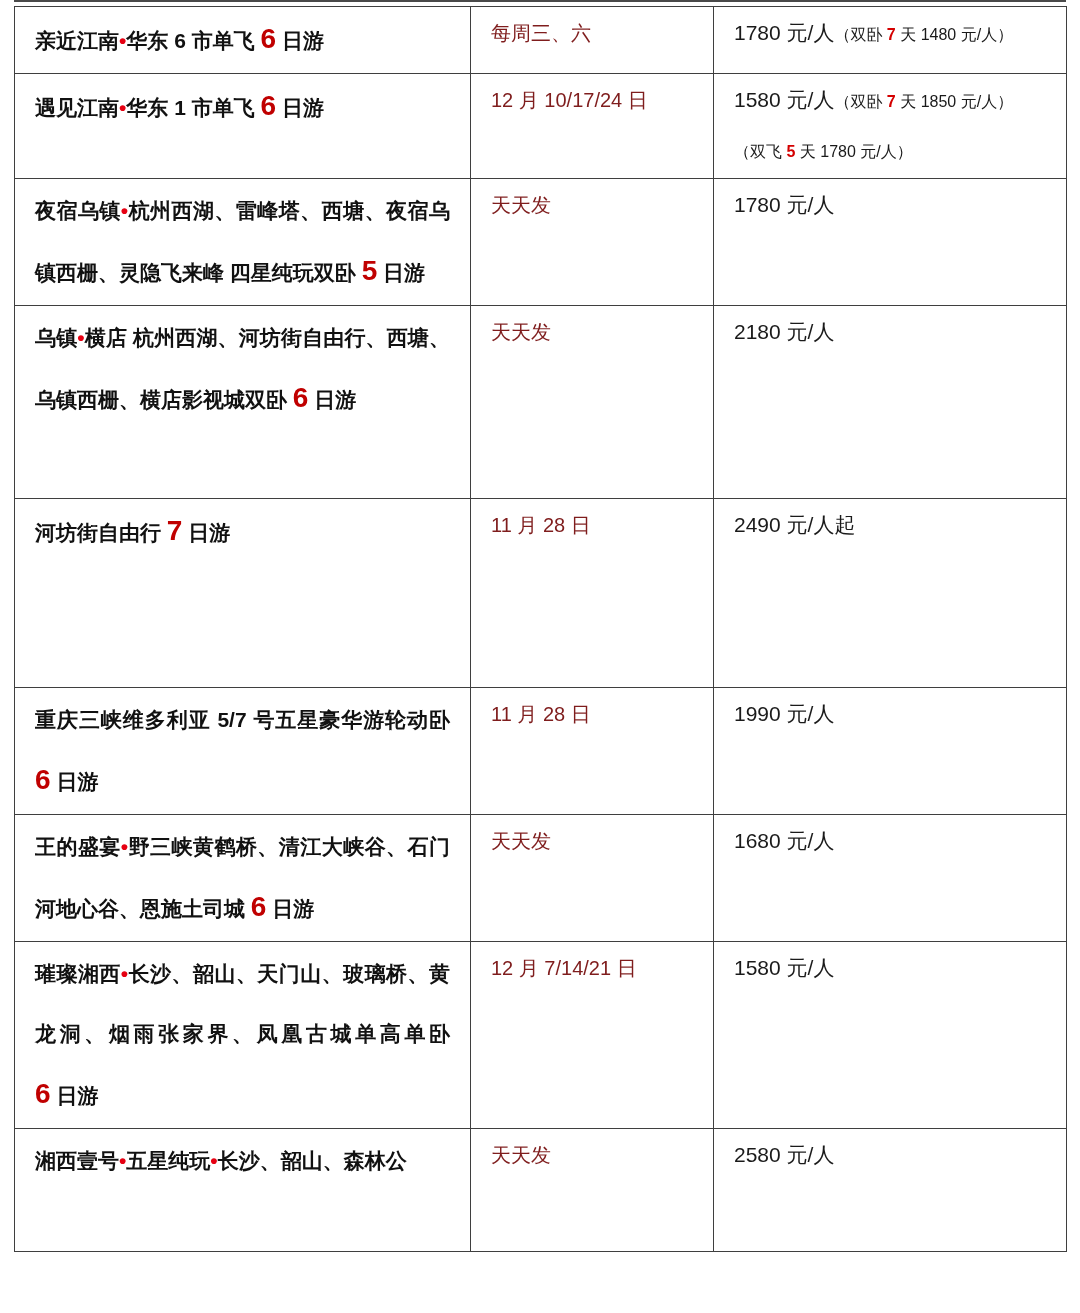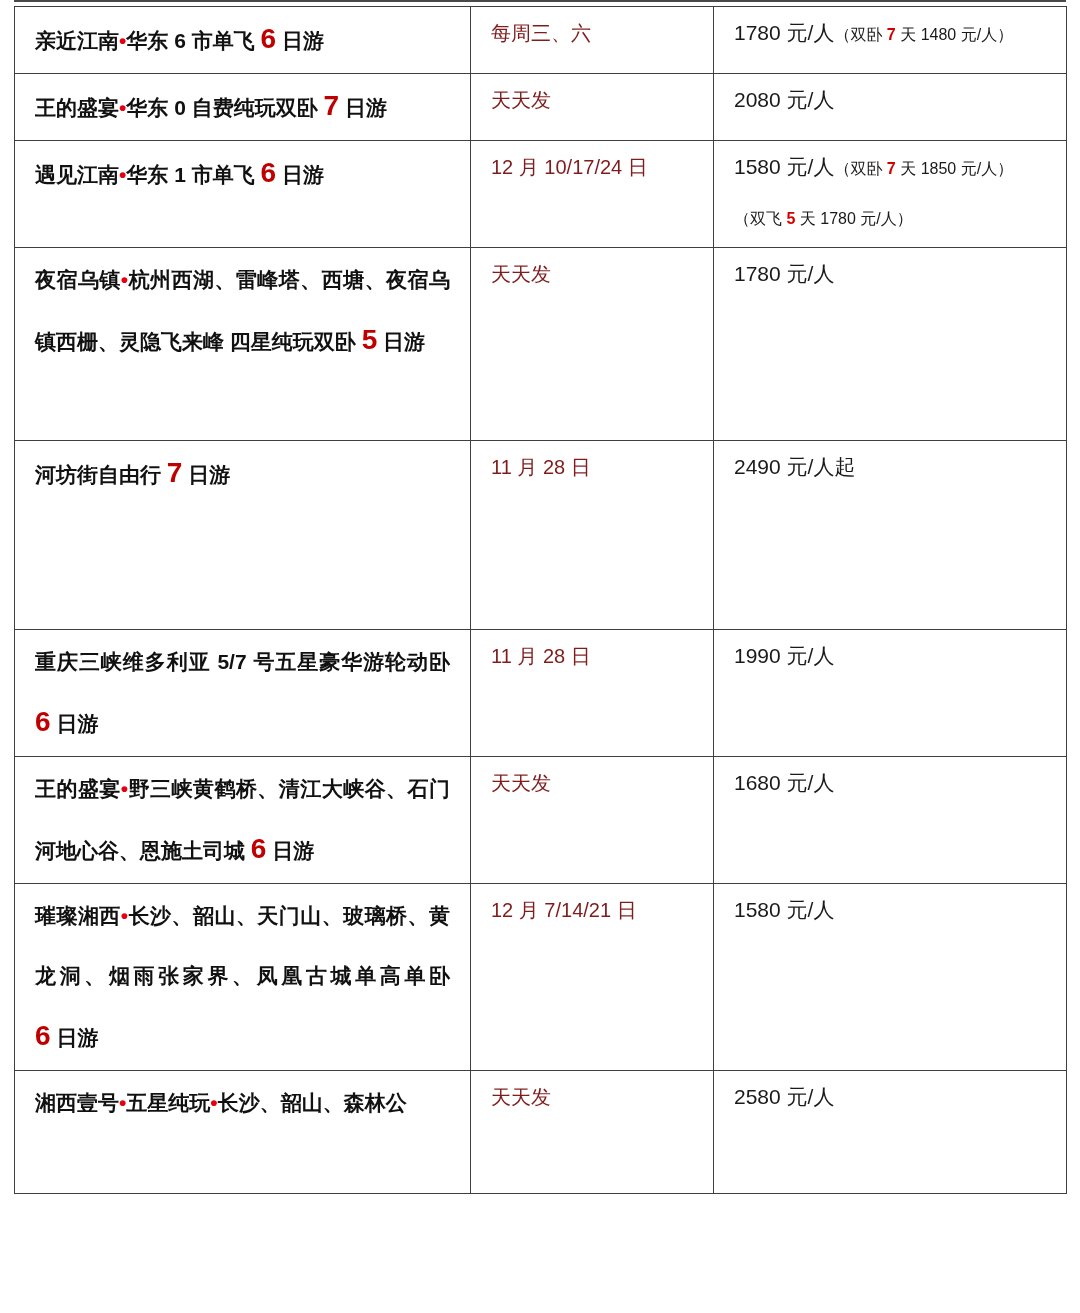--- a/index.html
+++ b/index.html
@@ -78,39 +78,39 @@
       </colgroup>
     <tbody>
       <tr>
         <td class="name"><span>亲近江南</span><span class="s-dot">•</span><span>华东 6 市单飞 </span><span class="s-nowrap"><span class="s-num">6</span><span> 日游</span></span></td>
         <td class="sched">每周三、六</td>
         <td class="price">
             <div class="price-line"><span class="s-big">1780 元/人</span><span class="s-small">（双卧 </span><span class="s-smallnum">7</span><span class="s-small"> 天 1480 元/人）</span></div>
           </td>
       </tr>
       <tr>
-        <td class="name"><span>王的盛宴</span><span class="s-dot">•</span><span>华东 0 自费纯玩双卧 </span><span class="s-nowrap"><span class="s-num">7</span><span> 日游</span></span></td>
-        <td class="sched">天天发</td>
-        <td class="price">
-            <div class="price-line"><span class="s-big">2080 元/人</span></div>
-          </td>
-      </tr>
-      <tr>
         <td class="name"><span>遇见江南</span><span class="s-dot">•</span><span>华东 1 市单飞 </span><span class="s-nowrap"><span class="s-num">6</span><span> 日游</span></span></td>
         <td class="sched">12 月 10/17/24 日</td>
         <td class="price">
             <div class="price-line"><span class="s-big">1580 元/人</span><span class="s-small">（双卧 </span><span class="s-smallnum">7</span><span class="s-small"> 天 1850 元/人）</span></div>
             <div class="price-line"><span class="s-small">（双飞 </span><span class="s-smallnum">5</span><span class="s-small"> 天 1780 元/人）</span></div>
           </td>
       </tr>
       <tr>
         <td class="name"><span>夜宿乌镇</span><span class="s-dot">•</span><span>杭州西湖、雷峰塔、西塘、夜宿乌镇西栅、灵隐飞来峰 四星纯玩双卧 </span><span class="s-nowrap"><span class="s-num">5</span><span> 日游</span></span></td>
         <td class="sched">天天发</td>
         <td class="price">
             <div class="price-line"><span class="s-big">1780 元/人</span></div>
+          </td>
+      </tr>
+      <tr>
+        <td class="name"><span>乌镇</span><span class="s-dot">•</span><span>横店 杭州西湖、河坊街自由行、西塘、乌镇西栅、横店影视城双卧 </span><span class="s-nowrap"><span class="s-num">6</span><span> 日游</span></span></td>
+        <td class="sched">天天发</td>
+        <td class="price">
+            <div class="price-line"><span class="s-big">2180 元/人</span></div>
           </td>
       </tr>
       <tr>
         <td class="name"><span>河坊街自由行 </span><span class="s-nowrap"><span class="s-num">7</span><span> 日游</span></span></td>
         <td class="sched">11 月 28 日</td>
         <td class="price">
             <div class="price-line"><span class="s-big">2490 元/人起</span></div>
           </td>
       </tr>
       <tr>

